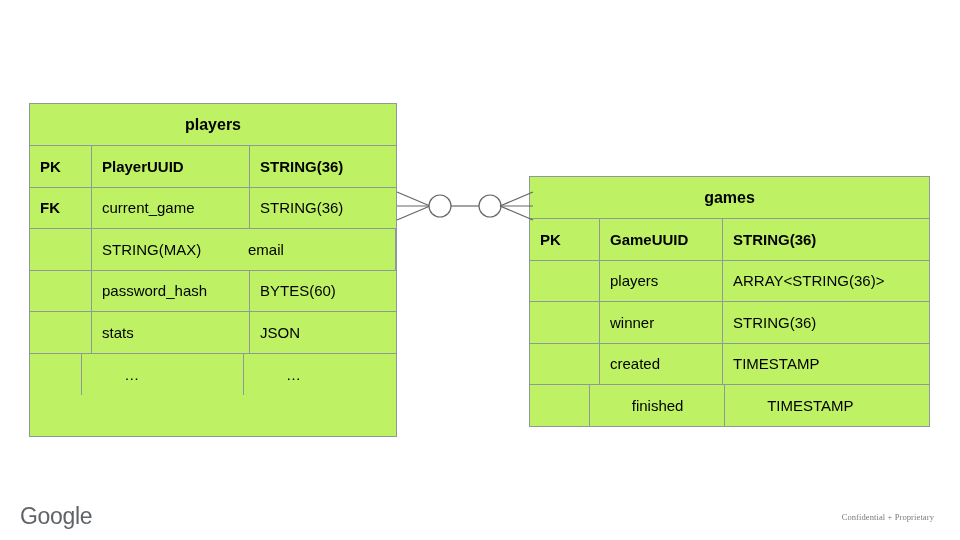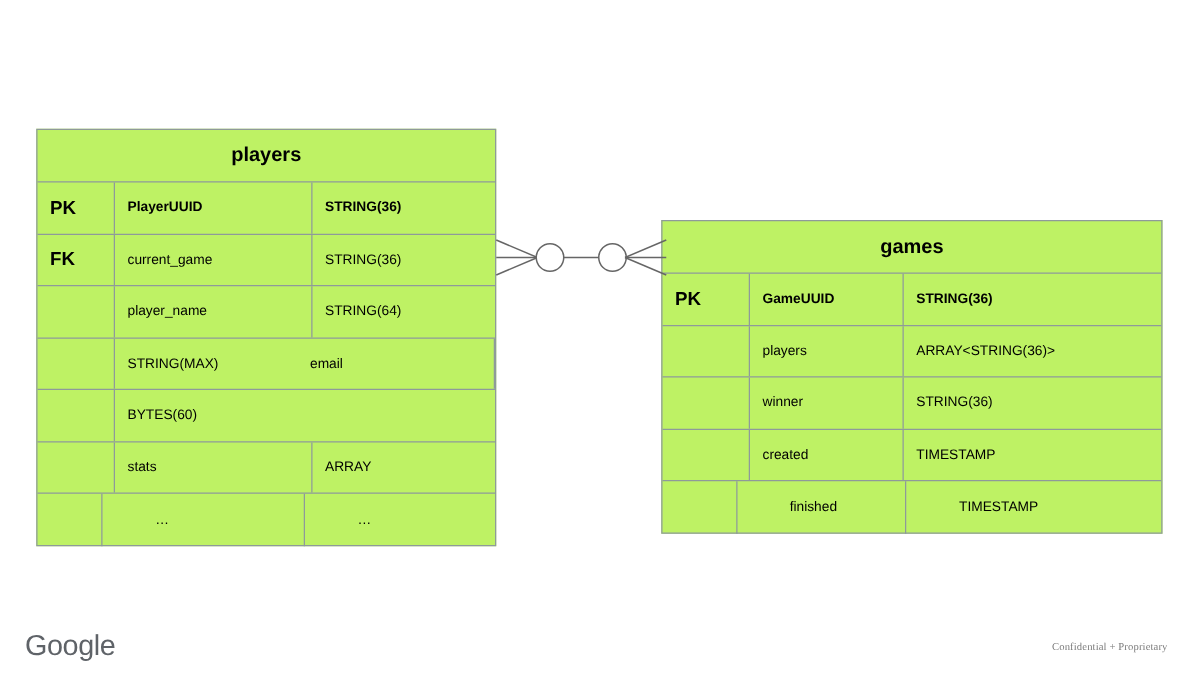--- a/index.html
+++ b/index.html
@@ -47,21 +47,21 @@
   }
   .erow:last-child {
     border-bottom: none;
     gap: 32px;
   }
 
   .cell {
     box-sizing: border-box;
     display: flex;
     align-items: center;
-    font-size: 11px;
+    font-size: 15px;
     color: #000000;
     padding-left: 10px;
     overflow: hidden;
     white-space: nowrap;
   }
   .cell.key {
     border-right: 1px solid #8e9a9a;
     font-weight: bold;
     font-size: 15px;
   }
@@ -135,41 +135,37 @@
       <div class="cell name">PlayerUUID</div>
       <div class="cell type">STRING(36)</div>
     </div>
 
     <div class="erow">
       <div class="cell key">FK</div>
       <div class="cell name">current_game</div>
       <div class="cell type">STRING(36)</div>
     </div>
 
-    <div class="erow">
-      <div class="cell key"></div>
-      <div class="cell name">player_name</div>
-      <div class="cell type">STRING(64)</div>
-    </div>
 
     <div class="erow">
       <div class="cell key"></div>
       <div class="cell type">STRING(MAX)</div>
       <div class="cell name">email</div>
     </div>
 
     <div class="erow">
       <div class="cell key"></div>
+      <div class="cell name">password_hash</div>
       <div class="cell type">BYTES(60)</div>
     </div>
 
     <div class="erow">
       <div class="cell key"></div>
       <div class="cell name">stats</div>
-      <div class="cell type">ARRAY</div>
+      <div class="cell type">JSON</div>
     </div>
 
     <div class="erow">
       <div class="cell key"></div>
       <div class="cell name">…</div>
       <div class="cell type">…</div>
     </div>
   </div>
 
   <div class="entity" id="games">

